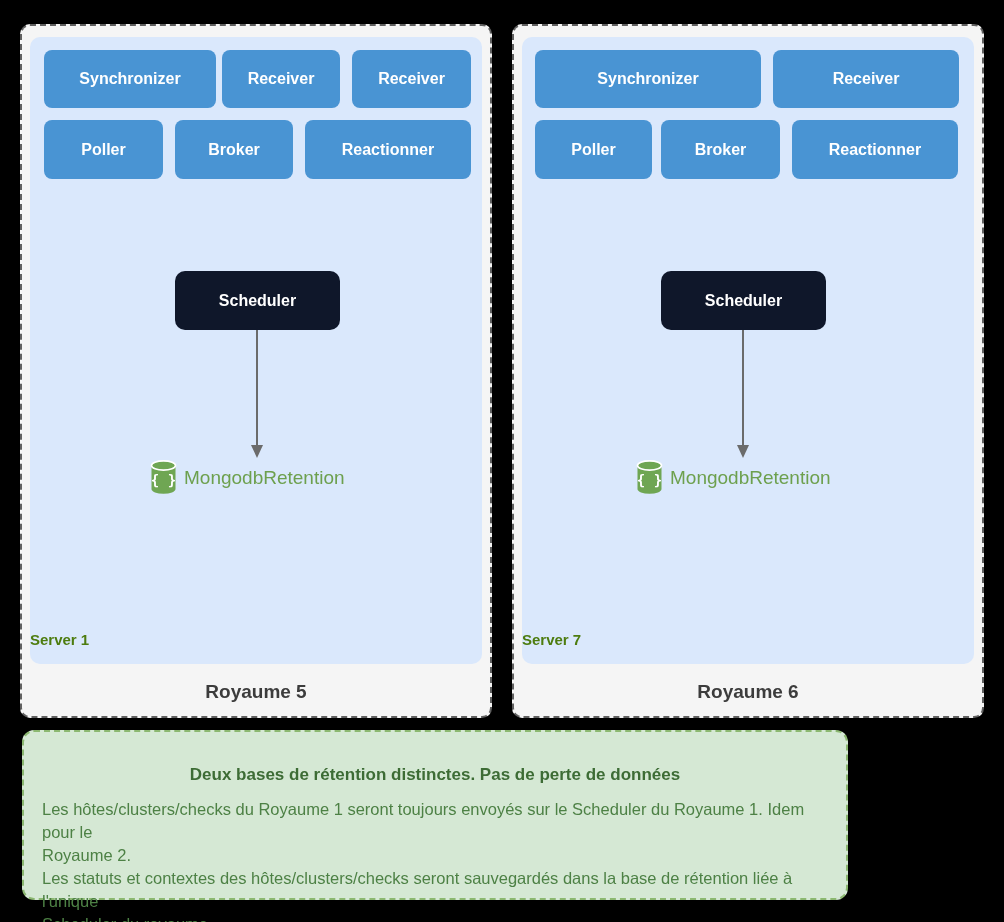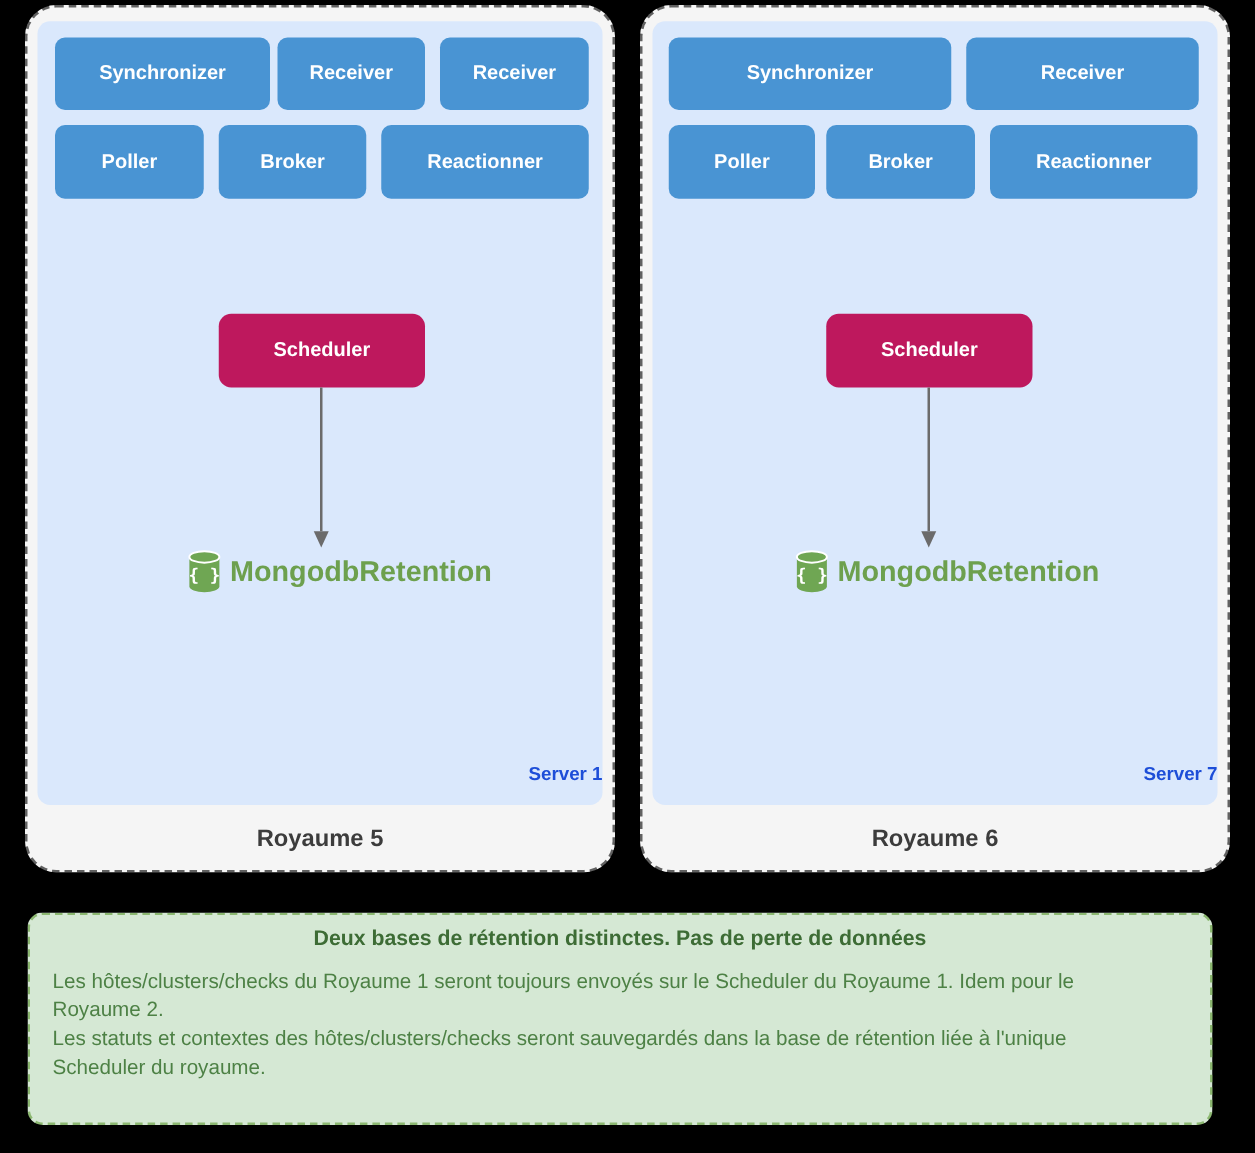--- a/index.html
+++ b/index.html
@@ -4,89 +4,89 @@
 <style>
   html,body { margin:0; padding:0; }
   body {
     width:1004px; height:922px;
     background:#000000;
     font-family:"Liberation Sans", sans-serif;
     position:relative;
     overflow:hidden;
   }
   .royaume {
-    position:absolute; top:4px;
+    position:absolute; top:24px;
     width:472px; height:694px;
     background:#f5f5f5;
     border:2px dashed #616161;
-    border-radius:25px;
+    border-radius:10px;
     box-sizing:border-box;
   }
   .server {
     position:absolute; left:8px; top:11px;
     width:452px; height:627px;
     background:#dae8fc;
     border-radius:10px;
   }
   .btn {
     position:absolute;
     background:#4994d3;
     border-radius:8px;
     color:#ffffff;
     font-weight:bold;
     font-size:16px;
     display:flex; align-items:center; justify-content:center;
     text-align:center;
   }
-  .btn.green { background:#be185d; border-radius:10px; }
+  .btn.green { background:#0f172a; border-radius:10px; }
   .arrow-line {
     position:absolute;
     width:2px;
     background:#6b6b6b;
   }
   .arrow-head {
     position:absolute;
     bottom:-13px; left:-5px;
     width:0; height:0;
     border-left:6px solid transparent;
     border-right:6px solid transparent;
     border-top:13px solid #6b6b6b;
   }
   .dbrow {
     position:absolute;
     display:flex; align-items:center; gap:7px;
   }
   .dbrow .dblabel {
     color:#6da04e;
-    font-weight:bold;
-    font-size:23px;
+    font-weight:normal;
+    font-size:19px;
     white-space:nowrap;
   }
   .server-label {
     position:absolute; left:0; right:0; top:594px;
-    text-align:right;
-    color:#1d4ed8;
+    text-align:left;
+    color:#4d7c0f;
     font-weight:bold;
     font-size:15px;
   }
   .royaume-label {
     position:absolute; left:0; right:0; bottom:13px;
     text-align:center;
     color:#3c3c3c;
     font-weight:bold;
     font-size:19px;
   }
   .note {
     position:absolute; left:22px; top:730px;
-    width:948px; height:170px;
+    width:826px; height:170px;
     box-sizing:border-box;
     background:#d5e8d4;
     border:2px dashed #8cb871;
     border-radius:12px;
-    padding:9px 18px 0 18px;
+    padding:33px 18px 0 18px;
   }
   .note-title {
     text-align:center;
     color:#3d6c35;
     font-weight:bold;
     font-size:17px;
   }
   .note-body {
     margin-top:13px;
     color:#4d8145;

